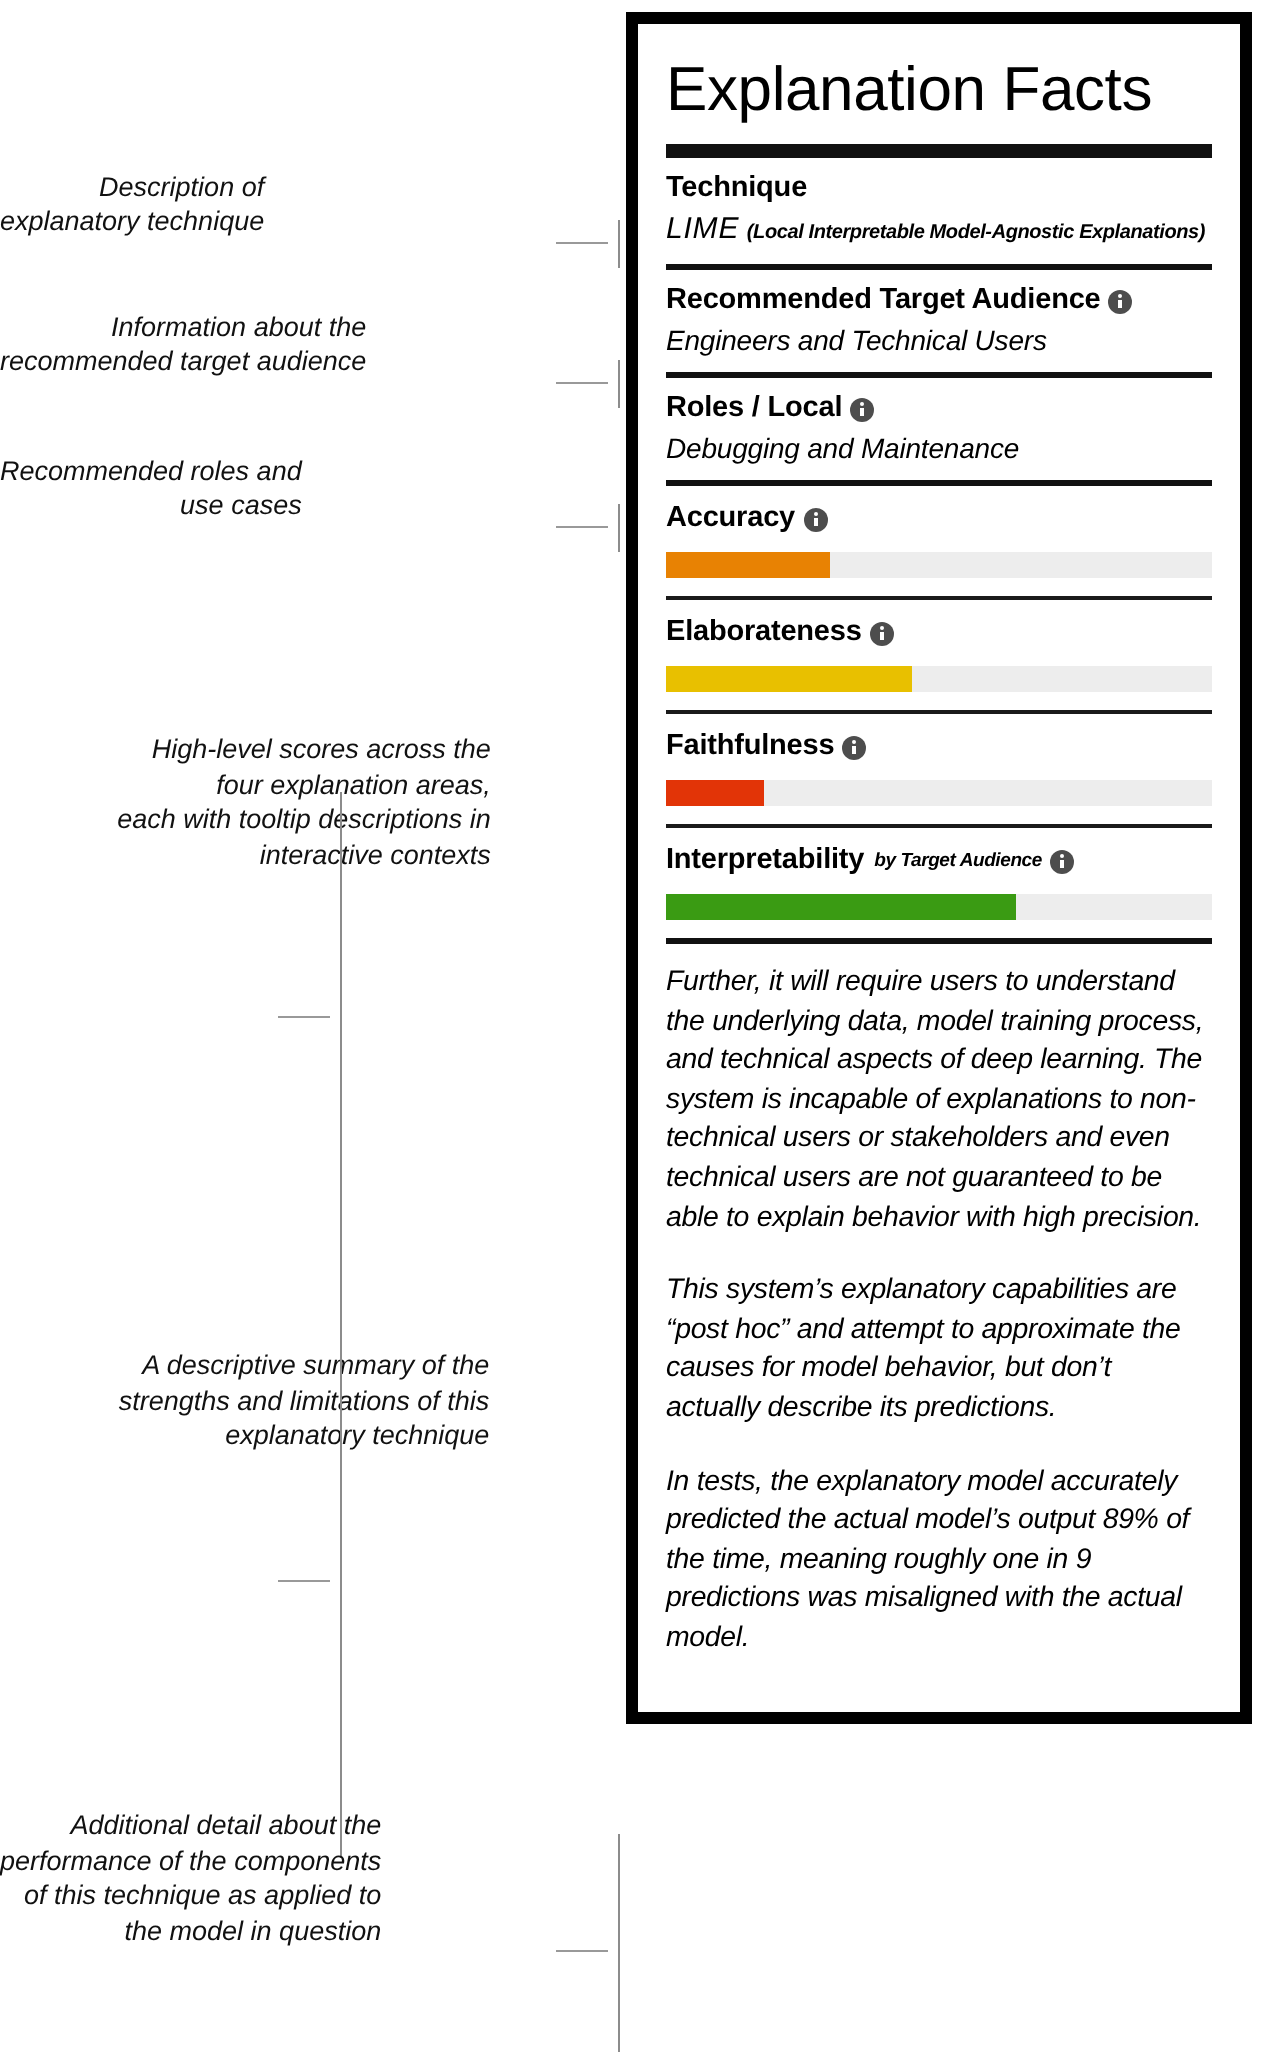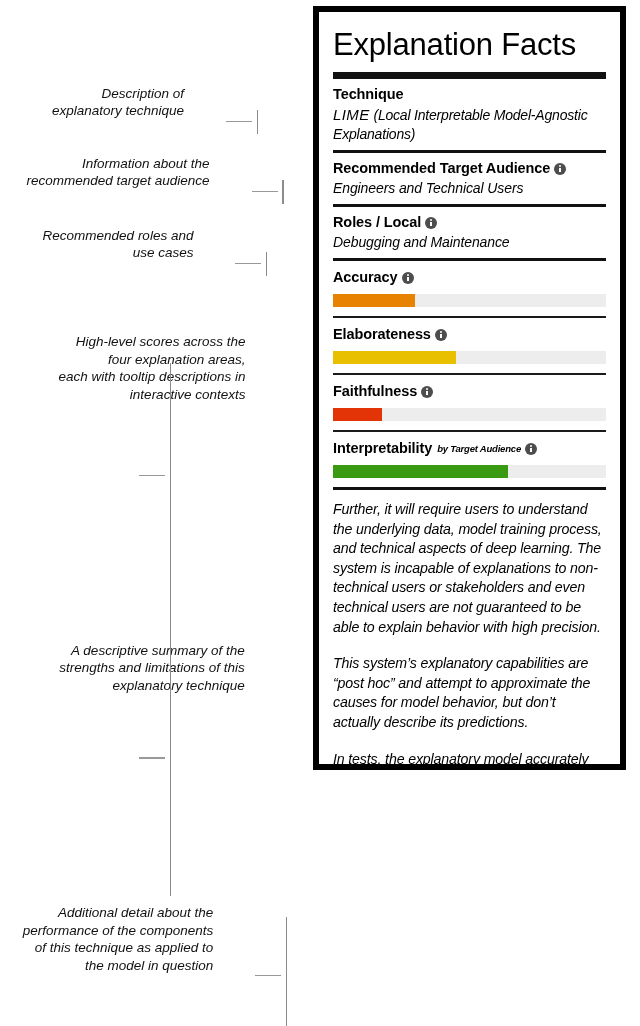--- a/index.html
+++ b/index.html
@@ -21,21 +21,21 @@
     position: absolute;
     left: 0;
     top: 0;
     width: 310px;
     height: 1026px;
   }
   .annotation {
     position: absolute;
     display: flex;
     align-items: center;
-    justify-content: center;
+    justify-content: space-between;
     gap: 36px;
   }
   .annotation-text {
     font-style: italic;
     font-size: 13.5px;
     line-height: 17.5px;
     text-align: right;
     color: #111111;
     white-space: pre-line;
     padding-right: 6px;
@@ -60,21 +60,21 @@
     background: #8c8c8c;
     width: 1.4px;
   }
 
   
   #panel {
     position: absolute;
     left: 313px;
     top: 6px;
     width: 313px;
-    height: 764px;
+    height: 856px;
     box-sizing: border-box;
     border: 6px solid #000000;
     background: #ffffff;
     padding: 0 14px;
     overflow: hidden;
   }
   .panel-title {
     font-size: 31px;
     font-weight: 400;
     letter-spacing: -0.2px;
@@ -108,23 +108,23 @@
     gap: 4px;
   }
   .section-value {
     font-size: 14px;
     font-style: italic;
     line-height: 19px;
     margin-top: 1px;
     letter-spacing: -0.1px;
   }
   .section-value .paren {
-    font-size: 14px;
-    font-style: italic;
-    font-weight: normal;
+    font-size: 10px;
+    font-style: italic;
+    font-weight: bold;
     letter-spacing: -0.2px;
   }
   .section-value .acronym {
     font-size: 15px;
     font-style: italic;
     letter-spacing: 0.4px;
     margin-top: 34px;
   }
   .label-sub {
     font-size: 9.5px;

